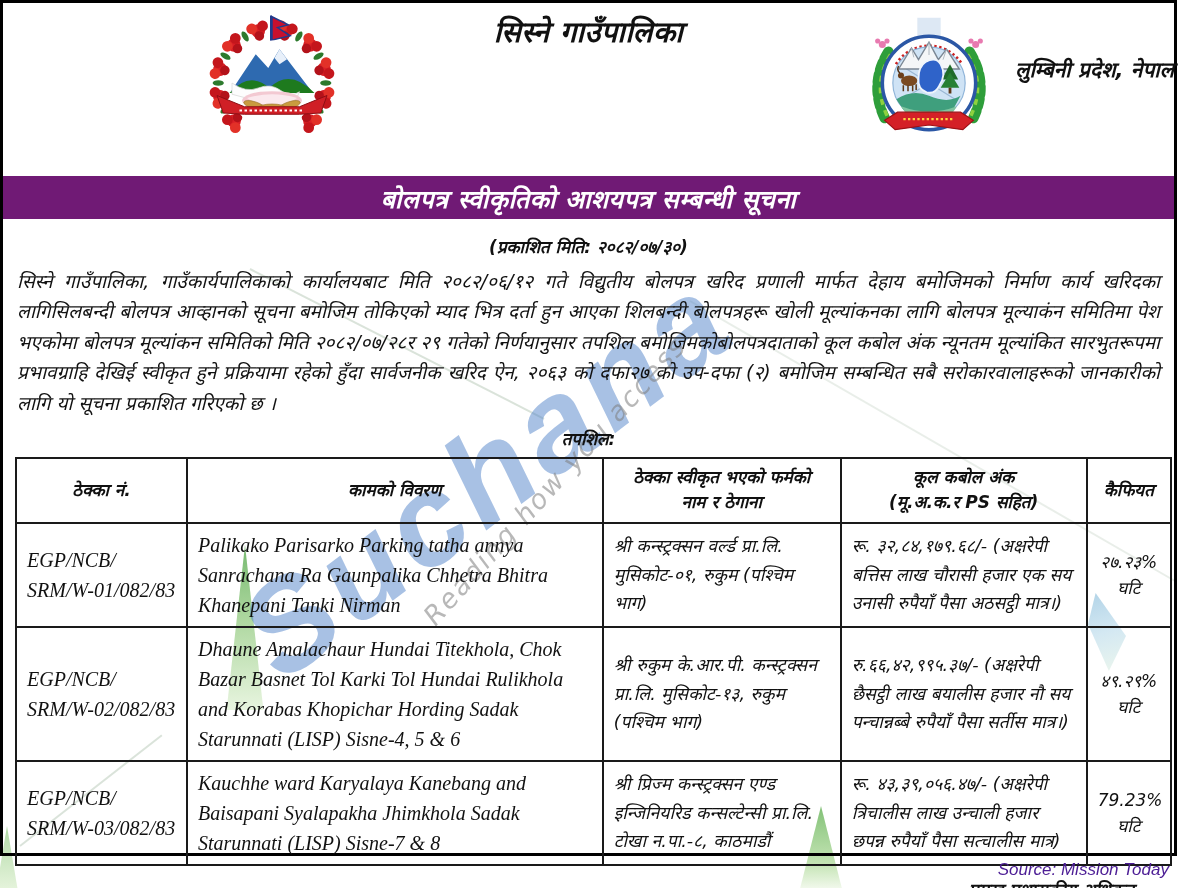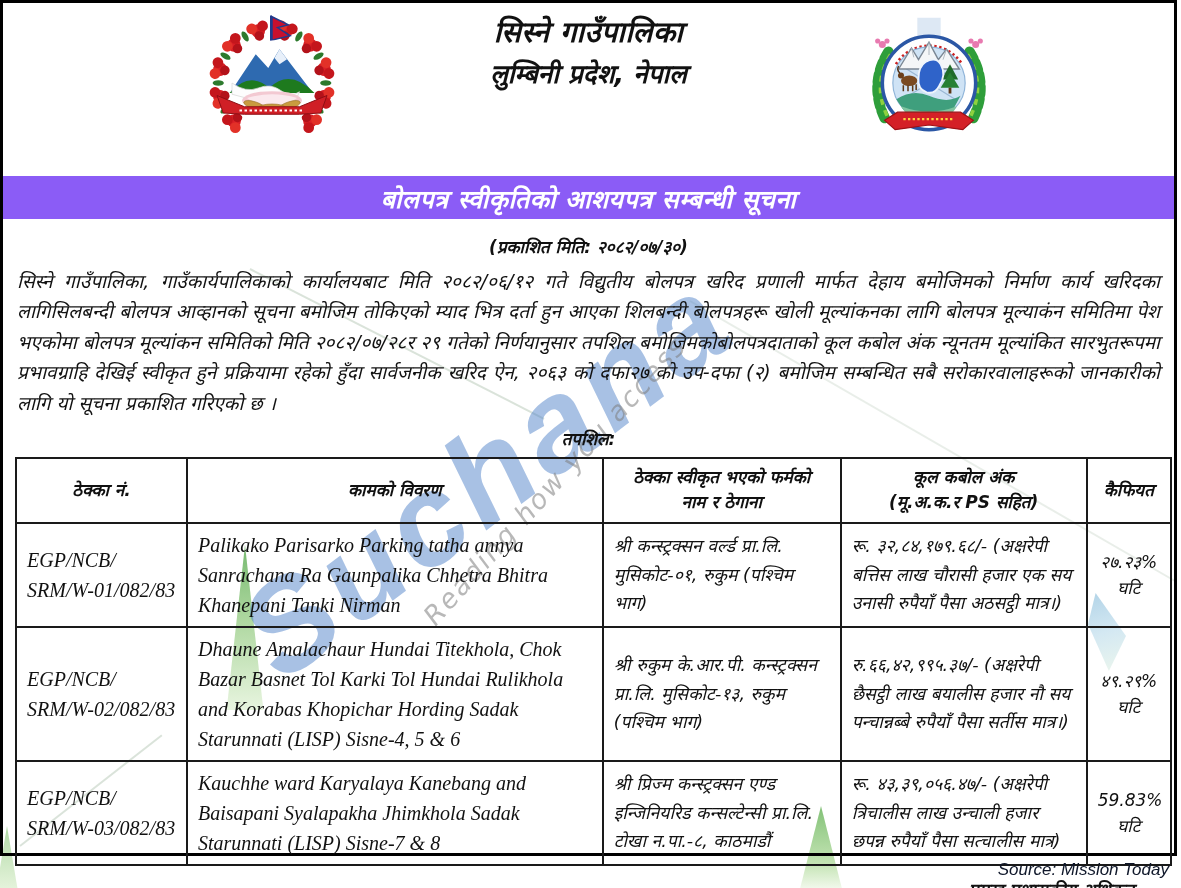--- a/index.html
+++ b/index.html
@@ -37,24 +37,24 @@
 
   
   .header { position:relative; height:173px; }
   .logo { position:absolute; }
   .logo-left  { left:193px; top:10px; width:152px; height:150px; }
   .logo-right { left:856px; top:6px;  width:140px; height:148px; }
   .head-text { position:absolute; left:0; right:0; top:8px; text-align:center; }
   .h1 { font-size:29px; font-weight:bold; letter-spacing:.5px; }
   .h2 { font-size:39px; font-weight:bold; margin-top:2px; }
   .h3 { font-size:27px; font-weight:bold; margin-top:4px; }
-  .h4 { font-size:26px; font-weight:bold; margin-top:5px; }
-
-  
-  .banner { height:43px; background:#8b5cf6; color:#fff; display:flex;
+  .h4 { font-size:21px; font-weight:bold; margin-top:5px;text-align:right; }
+
+  
+  .banner { height:43px; background:#701a75; color:#fff; display:flex;
             align-items:center; justify-content:center;
             font-size:25px; font-weight:bold; letter-spacing:.5px; }
   .pubdate { text-align:center; font-size:17px; font-weight:bold; margin:16px 0 8px; }
 
   
   .para { margin:0 14px 0; font-size:19px; line-height:1.60; text-align:justify; }
 
   .tapashil { text-align:center; font-size:17px; font-weight:bold; margin:9px 0 7px; }
 
   
@@ -66,21 +66,21 @@
   .r1 { height:102px; } .r2 { height:124px; } .r3 { height:101px; }
   .en { font-family:"Liberation Serif","DejaVu Serif",serif; font-size:20px; line-height:1.5; }
   .np-cell { font-size:17.5px; line-height:1.62; }
   .remark { text-align:center; font-size:17px; line-height:1.55; }
   .pre { white-space:pre-line; }
 
   .signature { text-align:right; font-size:17.5px; font-weight:bold; margin:11px 40px 0 0; }
 
   
   .source { position:absolute; right:12px; top:860px; font-size:17px; font-style:italic;
-            color:#0f172a; font-family:"Liberation Sans","DejaVu Sans",sans-serif; }
+            color:#4c1d95; font-family:"Liberation Sans","DejaVu Sans",sans-serif; }
 </style>
 </head>
 <body>
 
 <div class="page">
 
   <div class="decor leaf leaf1"></div>
   <div class="decor leaf leaf2"></div>
   <div class="decor leaf3"></div>
   <div class="decor leaf leaf4"></div>
@@ -252,21 +252,21 @@
           <td class="np-cell">रु.६६,४२,९९५.३७/- (अक्षरेपी छैसट्ठी लाख बयालीस हजार नौ सय पन्चान्नब्बे रुपैयाँ पैसा सर्तीस मात्र।)</td>
           <td class="remark pre">४९.२९%
 घटि</td>
         </tr>
         <tr class="r3">
           <td class="en pre">EGP/NCB/
 SRM/W-03/082/83</td>
           <td class="en">Kauchhe ward Karyalaya Kanebang and Baisapani Syalapakha Jhimkhola Sadak Starunnati (LISP) Sisne-7 &amp; 8</td>
           <td class="np-cell">श्री प्रिज्म कन्स्ट्रक्सन एण्ड इन्जिनियरिड कन्सल्टेन्सी प्रा.लि. टोखा न.पा.-८, काठमाडौं</td>
           <td class="np-cell">रू. ४३,३९,०५६.४७/- (अक्षरेपी त्रिचालीस लाख उन्चाली हजार छपन्न रुपैयाँ पैसा सत्चालीस मात्र)</td>
-          <td class="remark pre">59.83%
+          <td class="remark pre">79.23%
 घटि</td>
         </tr>
       </tbody>
     </table>
 
     <div class="signature">प्रमुख प्रशासकीय अधिकृत</div>
   </div>
 
   <div class="source">Source: Mission Today</div>
 </div>

